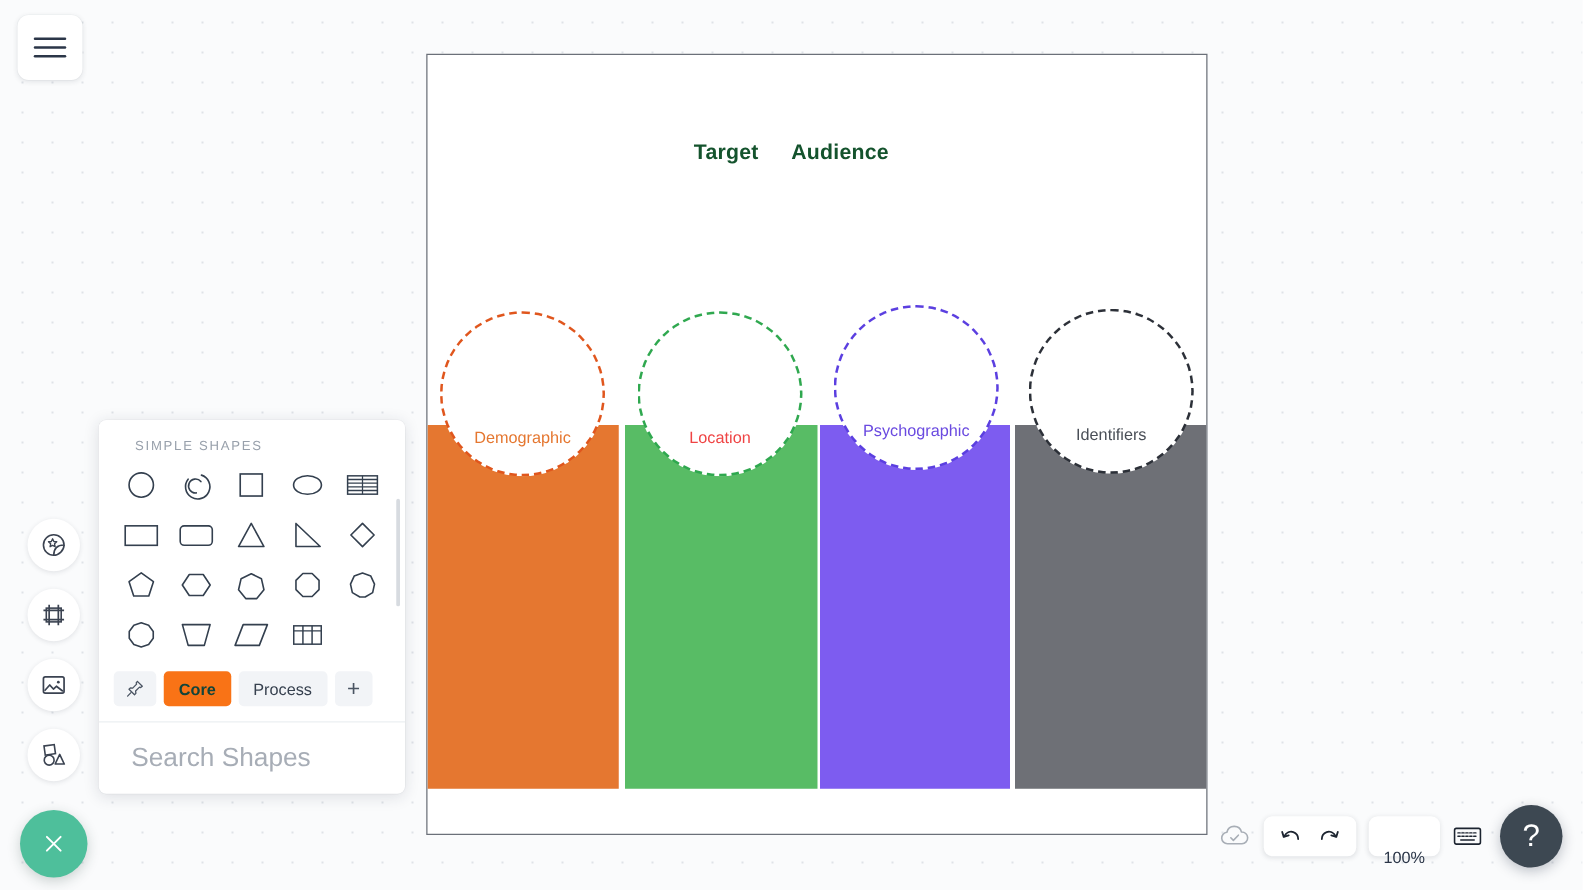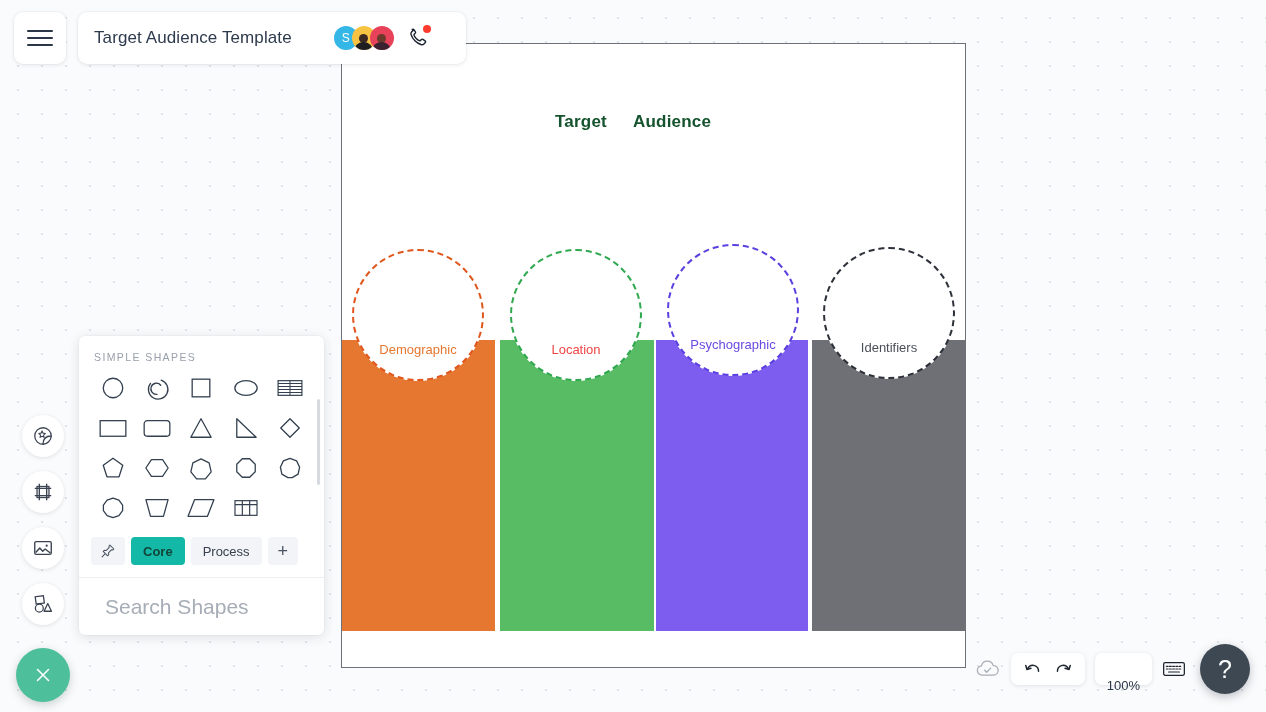--- a/index.html
+++ b/index.html
@@ -155,21 +155,21 @@
     width: 245px; height: 299px;
     background: #ffffff;
     border-radius: 6px;
     box-shadow: 0 2px 12px rgba(30,40,60,.13), 0 0 0 .5px rgba(30,40,60,.05);
     display: flex; flex-direction: column;
     overflow: hidden;
   }
   .sp-head {
     font-size: 10.5px; letter-spacing: 1.4px;
     color: #98a0ab; text-transform: uppercase;
-    padding: 15px 0 0 15px;
+    padding: 15px 0 0 29px;
   }
   .sp-grid-wrap { position: relative; flex: 1 1 auto; }
   .sp-grid {
     display: grid;
     grid-template-columns: repeat(5, 1fr);
     row-gap: 6px;
     padding: 8px 12px 0 12px;
   }
   .sp-cell {
     height: 34px;
@@ -189,21 +189,21 @@
   .sp-tab {
     height: 28px;
     border-radius: 4px;
     background: #f2f4f7;
     display: flex; align-items: center; justify-content: center;
     font-size: 13px; color: #37414f;
     padding: 0 12px;
     cursor: pointer;
   }
   .sp-tab.pin { padding: 0 9px; }
-  .sp-tab.active { background: #14b8a6; color: #12443a; font-weight: bold; }
+  .sp-tab.active { background: #f97316; color: #12443a; font-weight: bold; }
   .sp-tab.plus { padding: 0 10px; color: #4a5462; font-size: 18px; }
 
   .sp-search {
     border-top: 1px solid #eceff2;
     height: 58px;
     display: flex; align-items: center;
     padding: 0 14px 0 16px;
   }
   .sp-search-input {
     border: none; outline: none;
@@ -289,48 +289,20 @@
   </div>
 
   <div class="hamburger-card">
     <div class="bars">
       <span></span>
         <span></span>
         <span></span>
     </div>
   </div>
 
-  <div class="title-card">
-    <div class="doc-title">Target Audience Template</div>
-
-    <div class="avatars">
-      <div class="avatar av-s">
-        <span>S</span>
-      </div>
-      <div class="avatar av-y">
-        <span class="av-face">
-          <span class="head"></span>
-            <span class="body"></span>
-        </span>
-      </div>
-      <div class="avatar av-r">
-        <span class="av-face">
-          <span class="head"></span>
-            <span class="body"></span>
-        </span>
-      </div>
-    </div>
-
-    <div class="phone-wrap">
-      <svg width="24" height="24" viewBox="0 0 24 24" fill="none">
-        <path d="M6.2 3.4c.5-.5 1.3-.4 1.7.2l1.5 2.2c.3.5.2 1.1-.2 1.5l-1 .9c-.3.3-.4.7-.2 1.1.5 1.2 1.3 2.3 2.2 3.2.9.9 2 1.7 3.2 2.2.4.2.8.1 1.1-.2l.9-1c.4-.4 1-.5 1.5-.2l2.2 1.5c.6.4.7 1.2.2 1.7l-1.4 1.4c-.8.8-2 1-3 .6-2.2-.8-4.3-2.1-6-3.8-1.7-1.7-3-3.8-3.8-6-.4-1-.2-2.2.6-3l1.5-1.3z" stroke="#1c2430" stroke-width="1.4" stroke-linejoin="round"></path>
-      </svg>
-      <span class="phone-dot"></span>
-    </div>
-  </div>
 
   <div class="rail">
 
     <div class="rail-btn">
       <svg width="22" height="22" viewBox="0 0 24 24" fill="none">
         <path d="M21 12a9 9 0 1 0-9 9c0-4 1-9 9-9z" stroke="#3b4351" stroke-width="1.4"></path>
         <path d="M12 21c4.5 0 9-4.5 9-9" stroke="#3b4351" stroke-width="1.4"></path>
         <path d="M11 6.6l1.1 2.3 2.5.3-1.9 1.8.5 2.5-2.2-1.2-2.2 1.2.5-2.5-1.9-1.8 2.5-.3z" stroke="#3b4351" stroke-width="1.2" stroke-linejoin="round"></path>
       </svg>
     </div>

